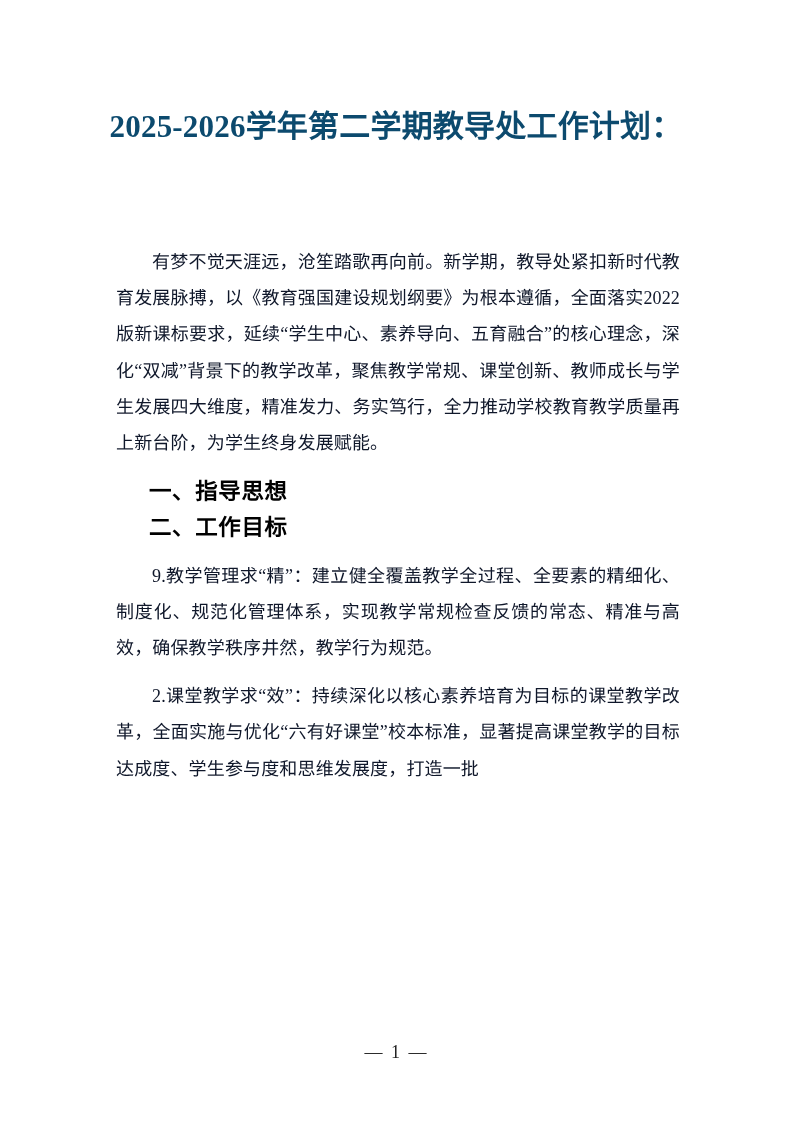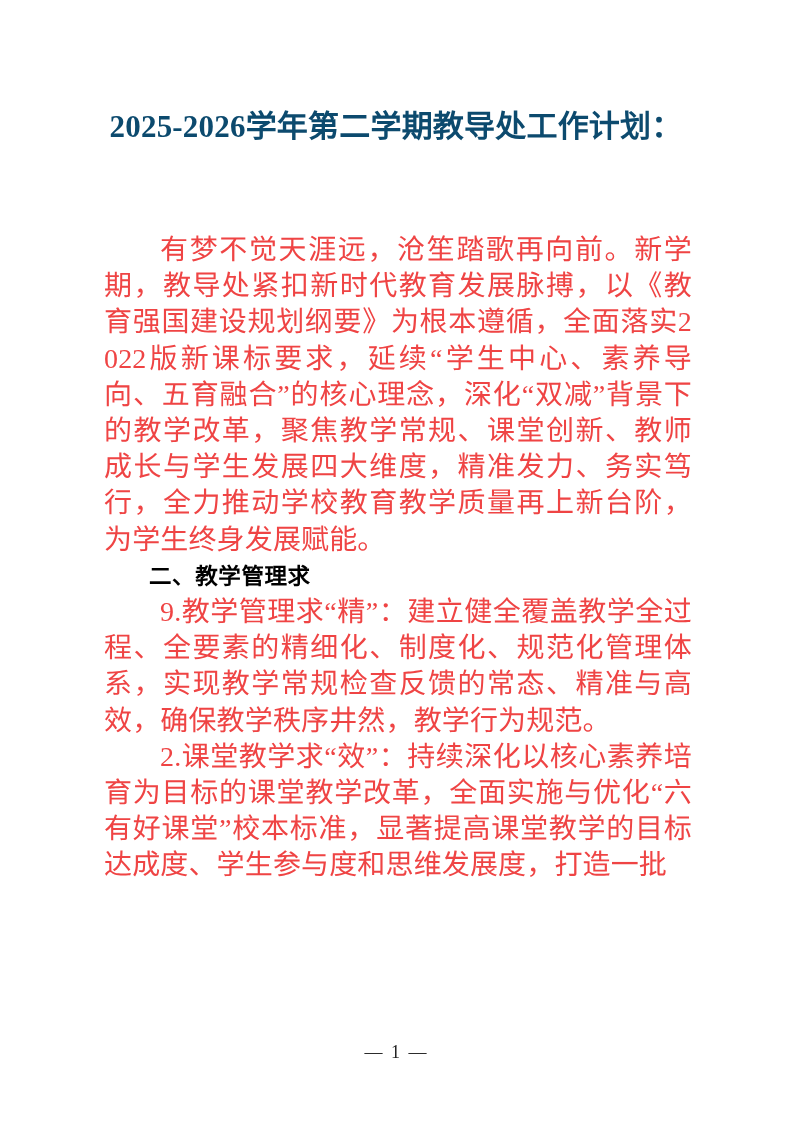--- a/index.html
+++ b/index.html
@@ -53,29 +53,29 @@
 
   
   .body-region {
     position: absolute;
     left: 104px;
     top: 232px;
     width: 588px;
   }
 
   p.para {
-    margin: 0;
+    margin: 12px;
     font-family: "Liberation Serif", "DejaVu Serif", serif;
-    font-size: 28px;
+    font-size: 18px;
     line-height: 36.2px;
     text-align: justify;
     text-justify: inter-ideograph;
     text-indent: 2em;
     letter-spacing: 0.15px;
-    color: #ef4444;
+    color: #0f172a;
     word-break: break-all;
   }
 
   h2.section-heading {
     margin: 0;
     font-family: "DejaVu Sans", "Liberation Sans", sans-serif;
     font-weight: 700;
     font-size: 22.5px;
     line-height: 36.2px;
     text-indent: 2em;
@@ -101,21 +101,22 @@
 <body>
 
 <div class="page">
 
   <div class="doc-title">
     <span class="tline tline-1">2025-2026学年第二学期教导处工作计划：</span>
   </div>
 
   <div class="body-region">
       <p class="para">有梦不觉天涯远，沧笙踏歌再向前。新学期，教导处紧扣新时代教育发展脉搏，以《教育强国建设规划纲要》为根本遵循，全面落实2022版新课标要求，延续“学生中心、素养导向、五育融合”的核心理念，深化“双减”背景下的教学改革，聚焦教学常规、课堂创新、教师成长与学生发展四大维度，精准发力、务实笃行，全力推动学校教育教学质量再上新台阶，为学生终身发展赋能。</p>
-      <h2 class="section-heading">二、教学管理求</h2>
+      <h2 class="section-heading">一、指导思想</h2>
+      <h2 class="section-heading">二、工作目标</h2>
       <p class="para">9.教学管理求“精”：建立健全覆盖教学全过程、全要素的精细化、制度化、规范化管理体系，实现教学常规检查反馈的常态、精准与高效，确保教学秩序井然，教学行为规范。</p>
       <p class="para">2.课堂教学求“效”：持续深化以核心素养培育为目标的课堂教学改革，全面实施与优化“六有好课堂”校本标准，显著提高课堂教学的目标达成度、学生参与度和思维发展度，打造一批</p>
     </div>
 
   <div class="page-footer">
     <span>— 1 —</span>
   </div>
 
 </div>
 

